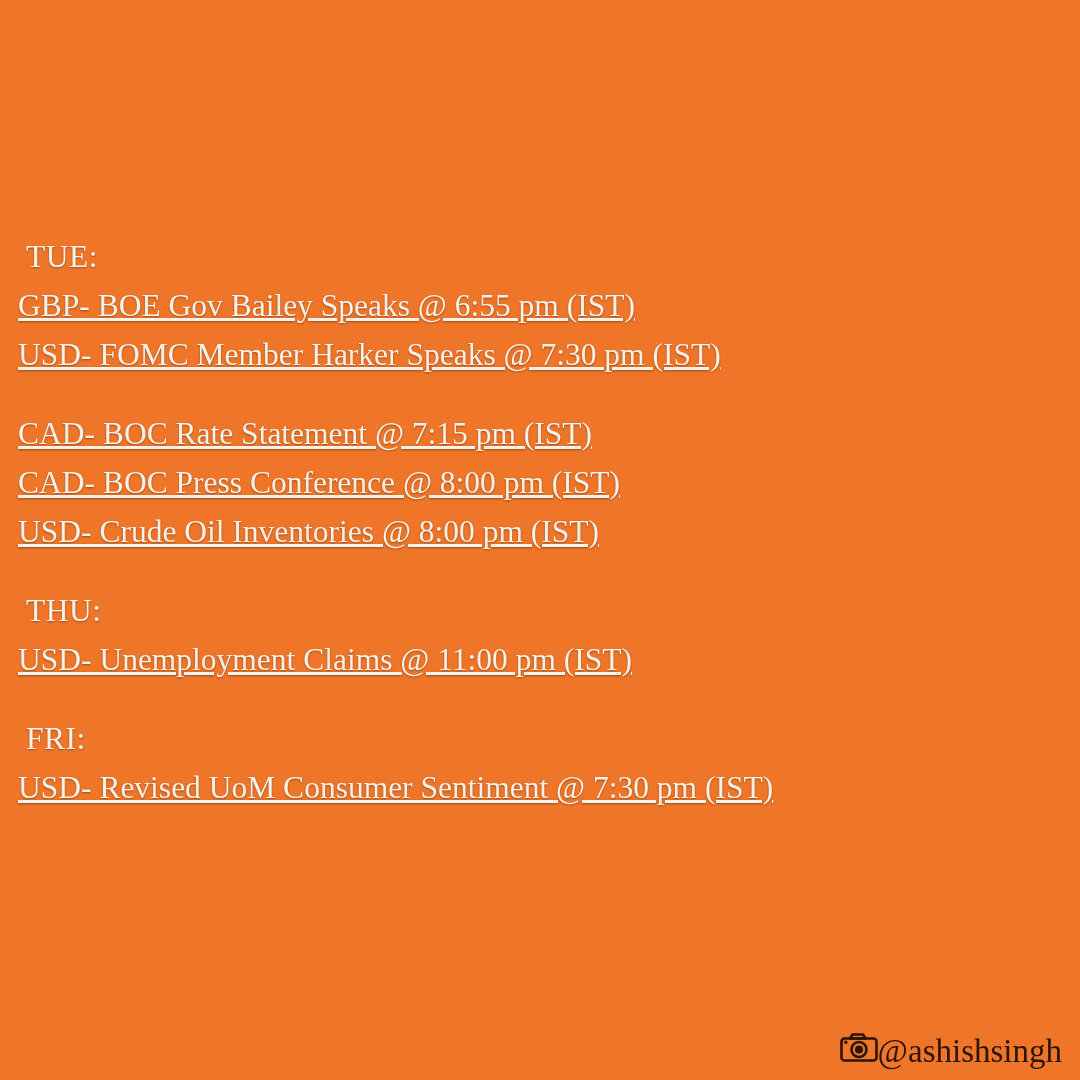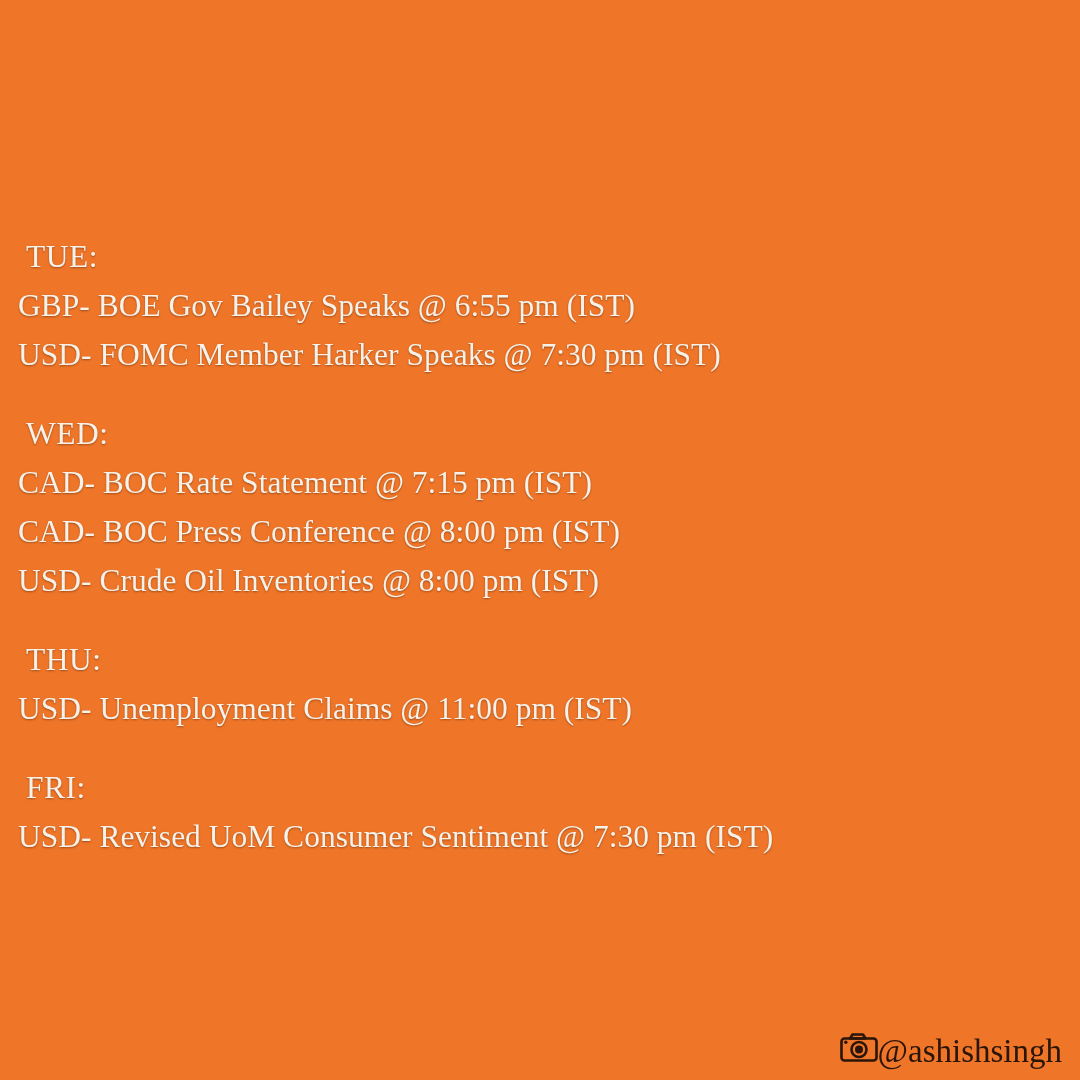--- a/index.html
+++ b/index.html
@@ -137,21 +137,21 @@
     position:absolute;left:18px;top:232px;width:1020px;
     color:#f6f2ea;
     font-family:"Liberation Serif", serif;
     font-size:31.5px;
     line-height:49px;
     text-shadow:0 1px 2px rgba(0,0,0,.35);
   }
   .day-block{margin-bottom:30px;}
   .day-block:last-child{margin-bottom:0;}
   .day-label{display:block;letter-spacing:.5px;margin-left:8px;}
-  .event{display:block;white-space:nowrap;}
+  .event{display:block;white-space:nowrap;text-decoration:underline;}
 
   
   #handle{
     position:absolute;right:18px;bottom:10px;
     display:flex;align-items:center;
     color:#2a1508;
     font-family:"Liberation Serif", serif;
     font-size:33px;
   }
   #handle .cam{display:block;}
@@ -326,21 +326,20 @@
     <span class="l2">OF THIS WEEK:</span>
   </div>
 
   <div id="content">
       <div class="day-block">
         <span class="day-label">TUE:</span>
         <span class="event">GBP- BOE Gov Bailey Speaks @ 6:55 pm (IST)</span>
         <span class="event">USD- FOMC Member Harker Speaks @ 7:30 pm (IST)</span>
       </div>
       <div class="day-block">
-        <span class="day-label">WED:</span>
         <span class="event">CAD- BOC Rate Statement @ 7:15 pm (IST)</span>
         <span class="event">CAD- BOC Press Conference @ 8:00 pm (IST)</span>
         <span class="event">USD- Crude Oil Inventories @ 8:00 pm (IST)</span>
       </div>
       <div class="day-block">
         <span class="day-label">THU:</span>
         <span class="event">USD- Unemployment Claims @ 11:00 pm (IST)</span>
       </div>
       <div class="day-block">
         <span class="day-label">FRI:</span>

